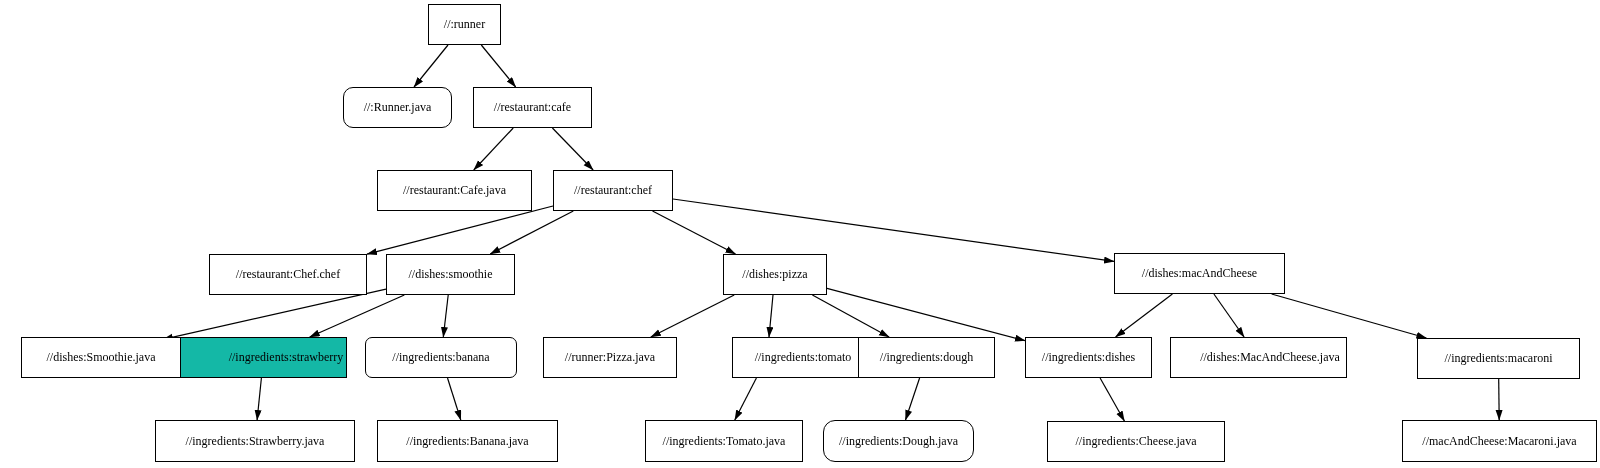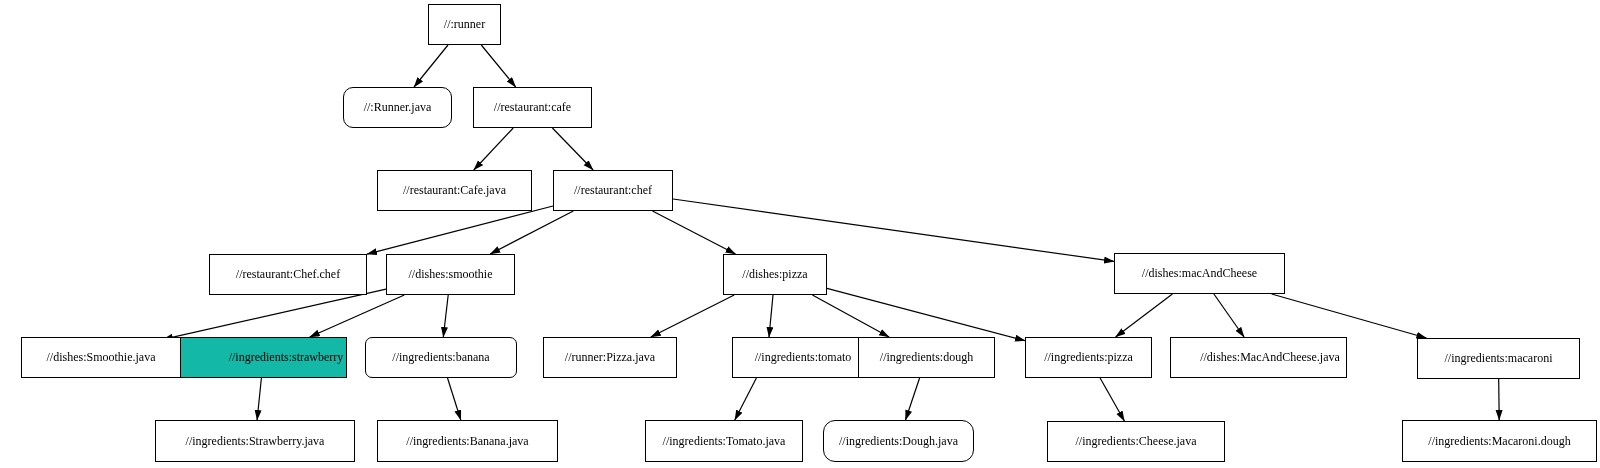--- a/index.html
+++ b/index.html
@@ -86,23 +86,23 @@
       <div class="graph-node" style="left: 209px; top: 254px; width: 158px; height: 41px; border-color: rgb(0, 0, 0); background: rgb(255, 255, 255); color: rgb(0, 0, 0);">//restaurant:Chef.chef</div>
       <div class="graph-node" style="left: 386px; top: 254px; width: 129px; height: 41px; border-color: rgb(0, 0, 0); background: rgb(255, 255, 255); color: rgb(0, 0, 0);">//dishes:smoothie</div>
       <div class="graph-node" style="left: 723px; top: 254px; width: 104px; height: 41px; border-color: rgb(0, 0, 0); background: rgb(255, 255, 255); color: rgb(0, 0, 0);">//dishes:pizza</div>
       <div class="graph-node" style="left: 1114px; top: 253px; width: 171px; height: 41px; border-color: rgb(0, 0, 0); background: rgb(255, 255, 255); color: rgb(0, 0, 0);">//dishes:macAndCheese</div>
       <div class="graph-node" style="left: 3px; top: 337px; width: 160px; height: 41px; border-color: rgb(0, 0, 0); background: rgb(255, 255, 255); color: rgb(0, 0, 0); margin-left: 18px;">//dishes:Smoothie.java</div>
       <div class="graph-node" style="left: 180px; top: 337px; width: 167px; height: 41px; border-color: rgb(0, 0, 0); background: #14b8a6; color: rgb(0, 0, 0); padding-left: 45px;">//ingredients:strawberry</div>
       <div class="graph-node" style="left: 365px; top: 337px; width: 152px; height: 41px; border-color: rgb(0, 0, 0); background: rgb(255, 255, 255); color: rgb(0, 0, 0); border-radius: 7px;">//ingredients:banana</div>
       <div class="graph-node" style="left: 543px; top: 337px; width: 134px; height: 41px; border-color: rgb(0, 0, 0); background: rgb(255, 255, 255); color: rgb(0, 0, 0);">//runner:Pizza.java</div>
       <div class="graph-node" style="left: 696px; top: 337px; width: 142px; height: 41px; border-color: rgb(0, 0, 0); background: rgb(255, 255, 255); color: rgb(0, 0, 0); margin-left: 36px;">//ingredients:tomato</div>
       <div class="graph-node" style="left: 858px; top: 337px; width: 137px; height: 41px; border-color: rgb(0, 0, 0); background: rgb(255, 255, 255); color: rgb(0, 0, 0);">//ingredients:dough</div>
-      <div class="graph-node" style="left: 1025px; top: 337px; width: 127px; height: 41px; border-color: rgb(0, 0, 0); background: rgb(255, 255, 255); color: rgb(0, 0, 0);">//ingredients:pizza</div>
+      <div class="graph-node" style="left: 1025px; top: 337px; width: 127px; height: 41px; border-color: rgb(0, 0, 0); background: rgb(255, 255, 255); color: rgb(0, 0, 0);">//ingredients:dishes</div>
       <div class="graph-node" style="left: 1170px; top: 337px; width: 177px; height: 41px; border-color: rgb(0, 0, 0); background: rgb(255, 255, 255); color: rgb(0, 0, 0); padding-left: 23px;">//dishes:MacAndCheese.java</div>
       <div class="graph-node" style="left: 1417px; top: 338px; width: 163px; height: 41px; border-color: rgb(0, 0, 0); background: rgb(255, 255, 255); color: rgb(0, 0, 0); text-align: right;">//ingredients:macaroni</div>
       <div class="graph-node" style="left: 155px; top: 420px; width: 200px; height: 42px; border-color: rgb(0, 0, 0); background: rgb(255, 255, 255); color: rgb(0, 0, 0);">//ingredients:Strawberry.java</div>
       <div class="graph-node" style="left: 377px; top: 420px; width: 181px; height: 42px; border-color: rgb(0, 0, 0); background: rgb(255, 255, 255); color: rgb(0, 0, 0);">//ingredients:Banana.java</div>
       <div class="graph-node" style="left: 645px; top: 420px; width: 158px; height: 42px; border-color: rgb(0, 0, 0); background: rgb(255, 255, 255); color: rgb(0, 0, 0);">//ingredients:Tomato.java</div>
       <div class="graph-node" style="left: 823px; top: 420px; width: 151px; height: 42px; border-color: rgb(0, 0, 0); background: rgb(255, 255, 255); color: rgb(0, 0, 0); border-radius: 12px;">//ingredients:Dough.java</div>
       <div class="graph-node" style="left: 1047px; top: 421px; width: 178px; height: 41px; border-color: rgb(0, 0, 0); background: rgb(255, 255, 255); color: rgb(0, 0, 0);">//ingredients:Cheese.java</div>
-      <div class="graph-node" style="left: 1402px; top: 420px; width: 195px; height: 42px; border-color: rgb(0, 0, 0); background: rgb(255, 255, 255); color: rgb(0, 0, 0);">//ingredients:Macaroni.dough</div>
+      <div class="graph-node" style="left: 1402px; top: 420px; width: 195px; height: 42px; border-color: rgb(0, 0, 0); background: rgb(255, 255, 255); color: rgb(0, 0, 0);">//macAndCheese:Macaroni.java</div>
     </div>
 </div>
 
 </body></html>

